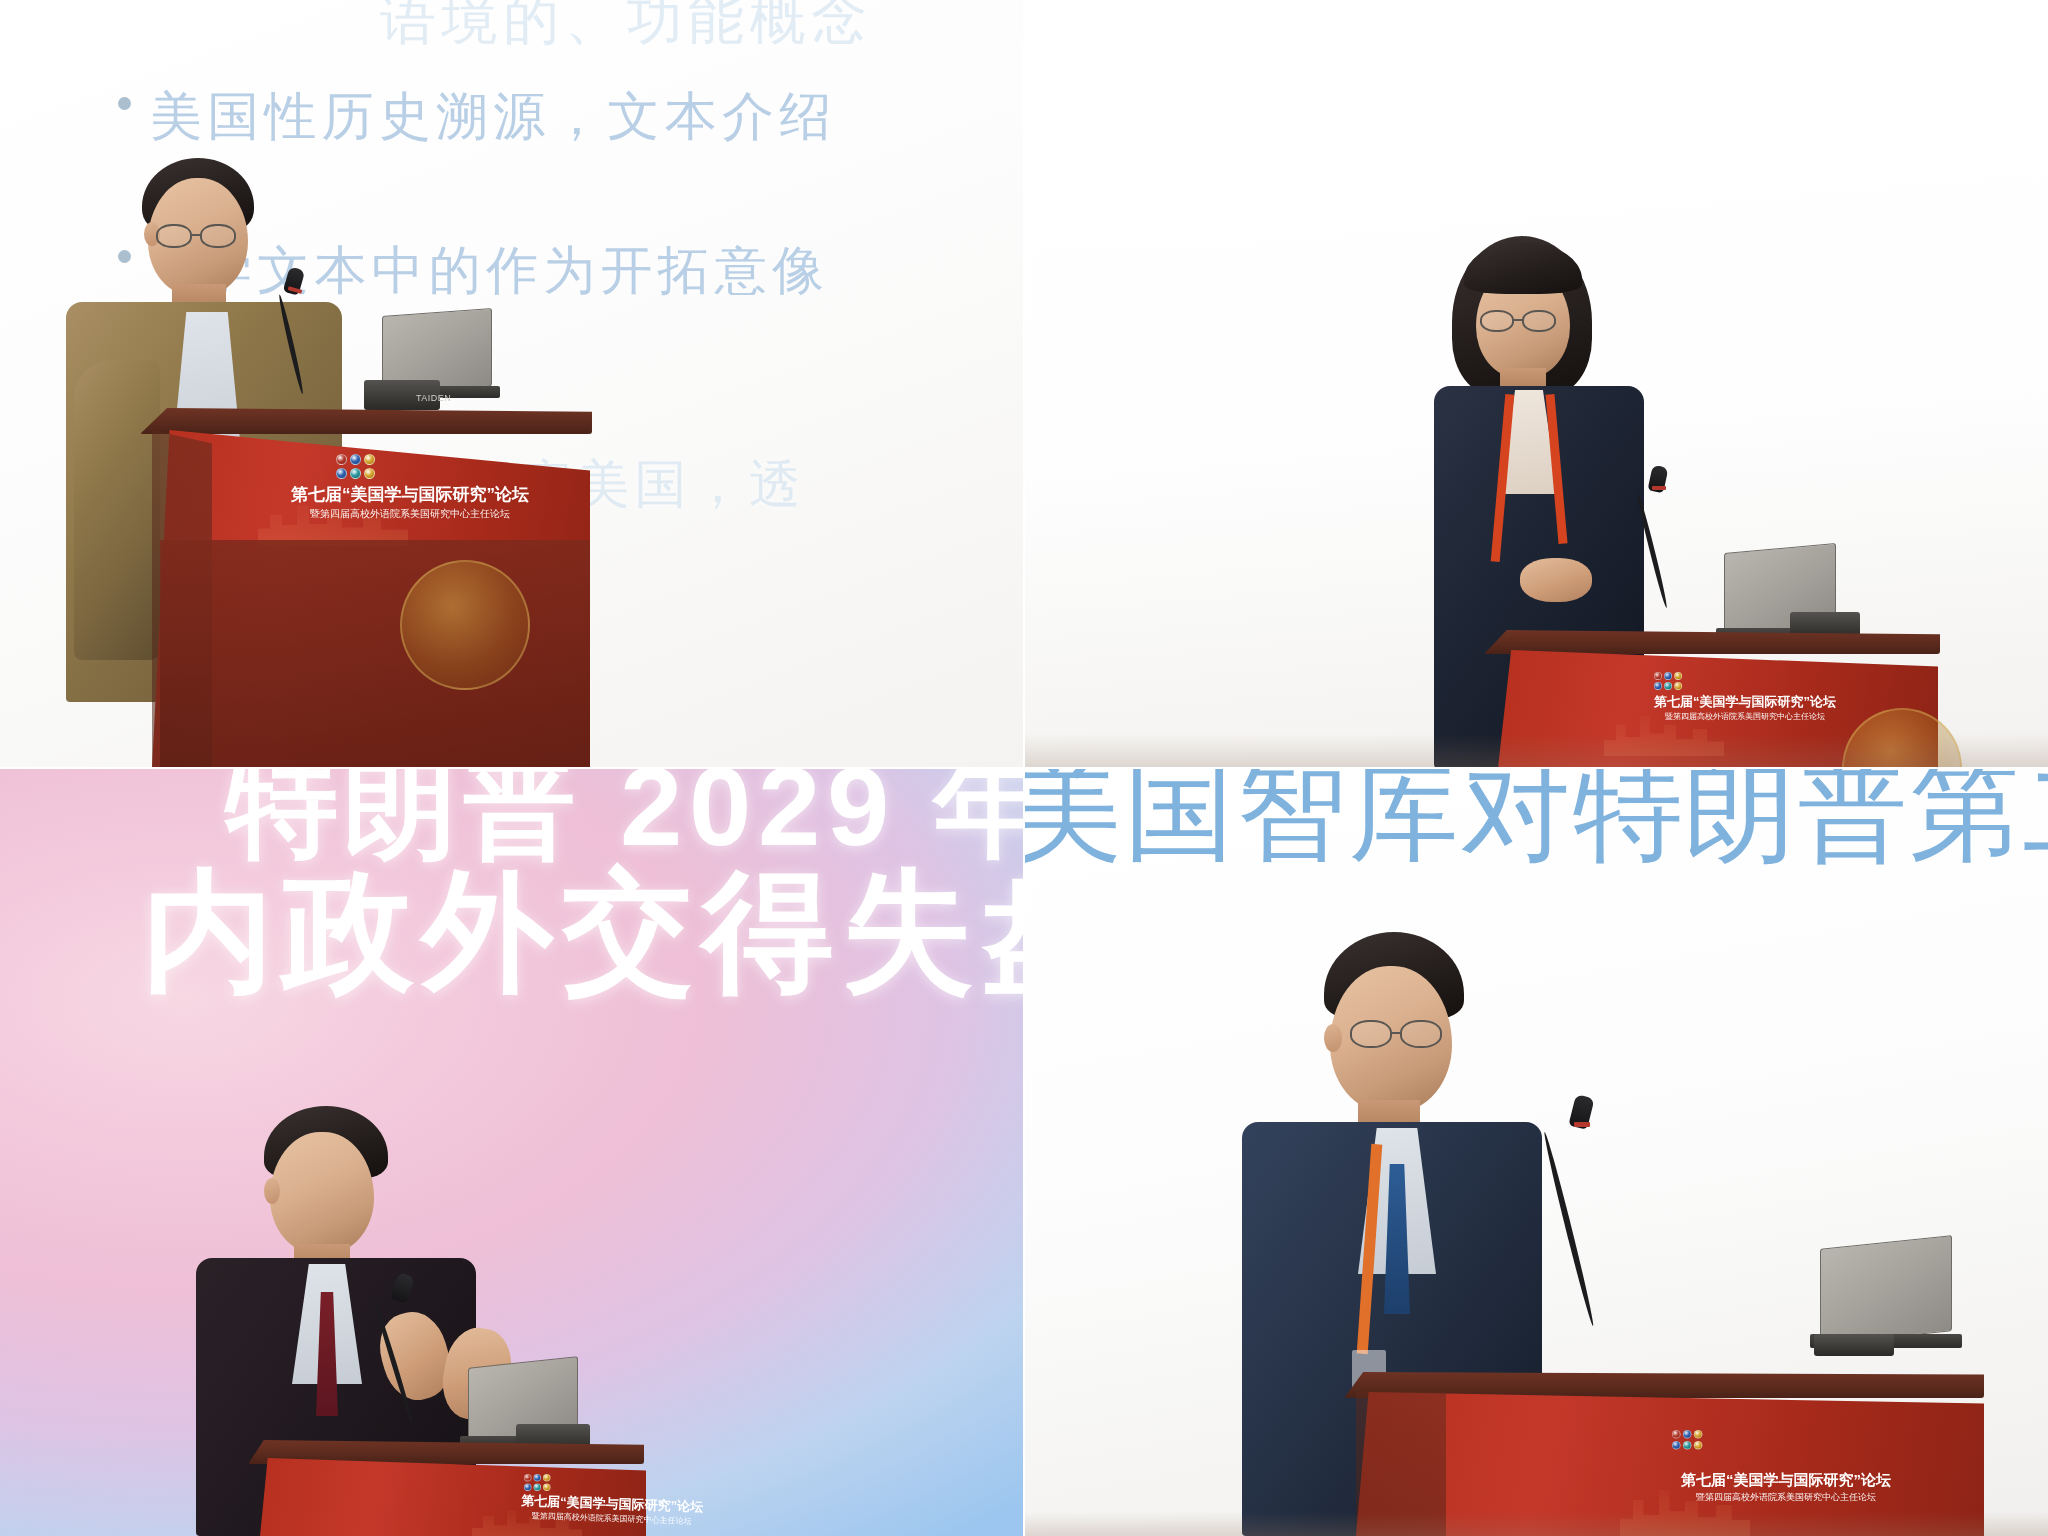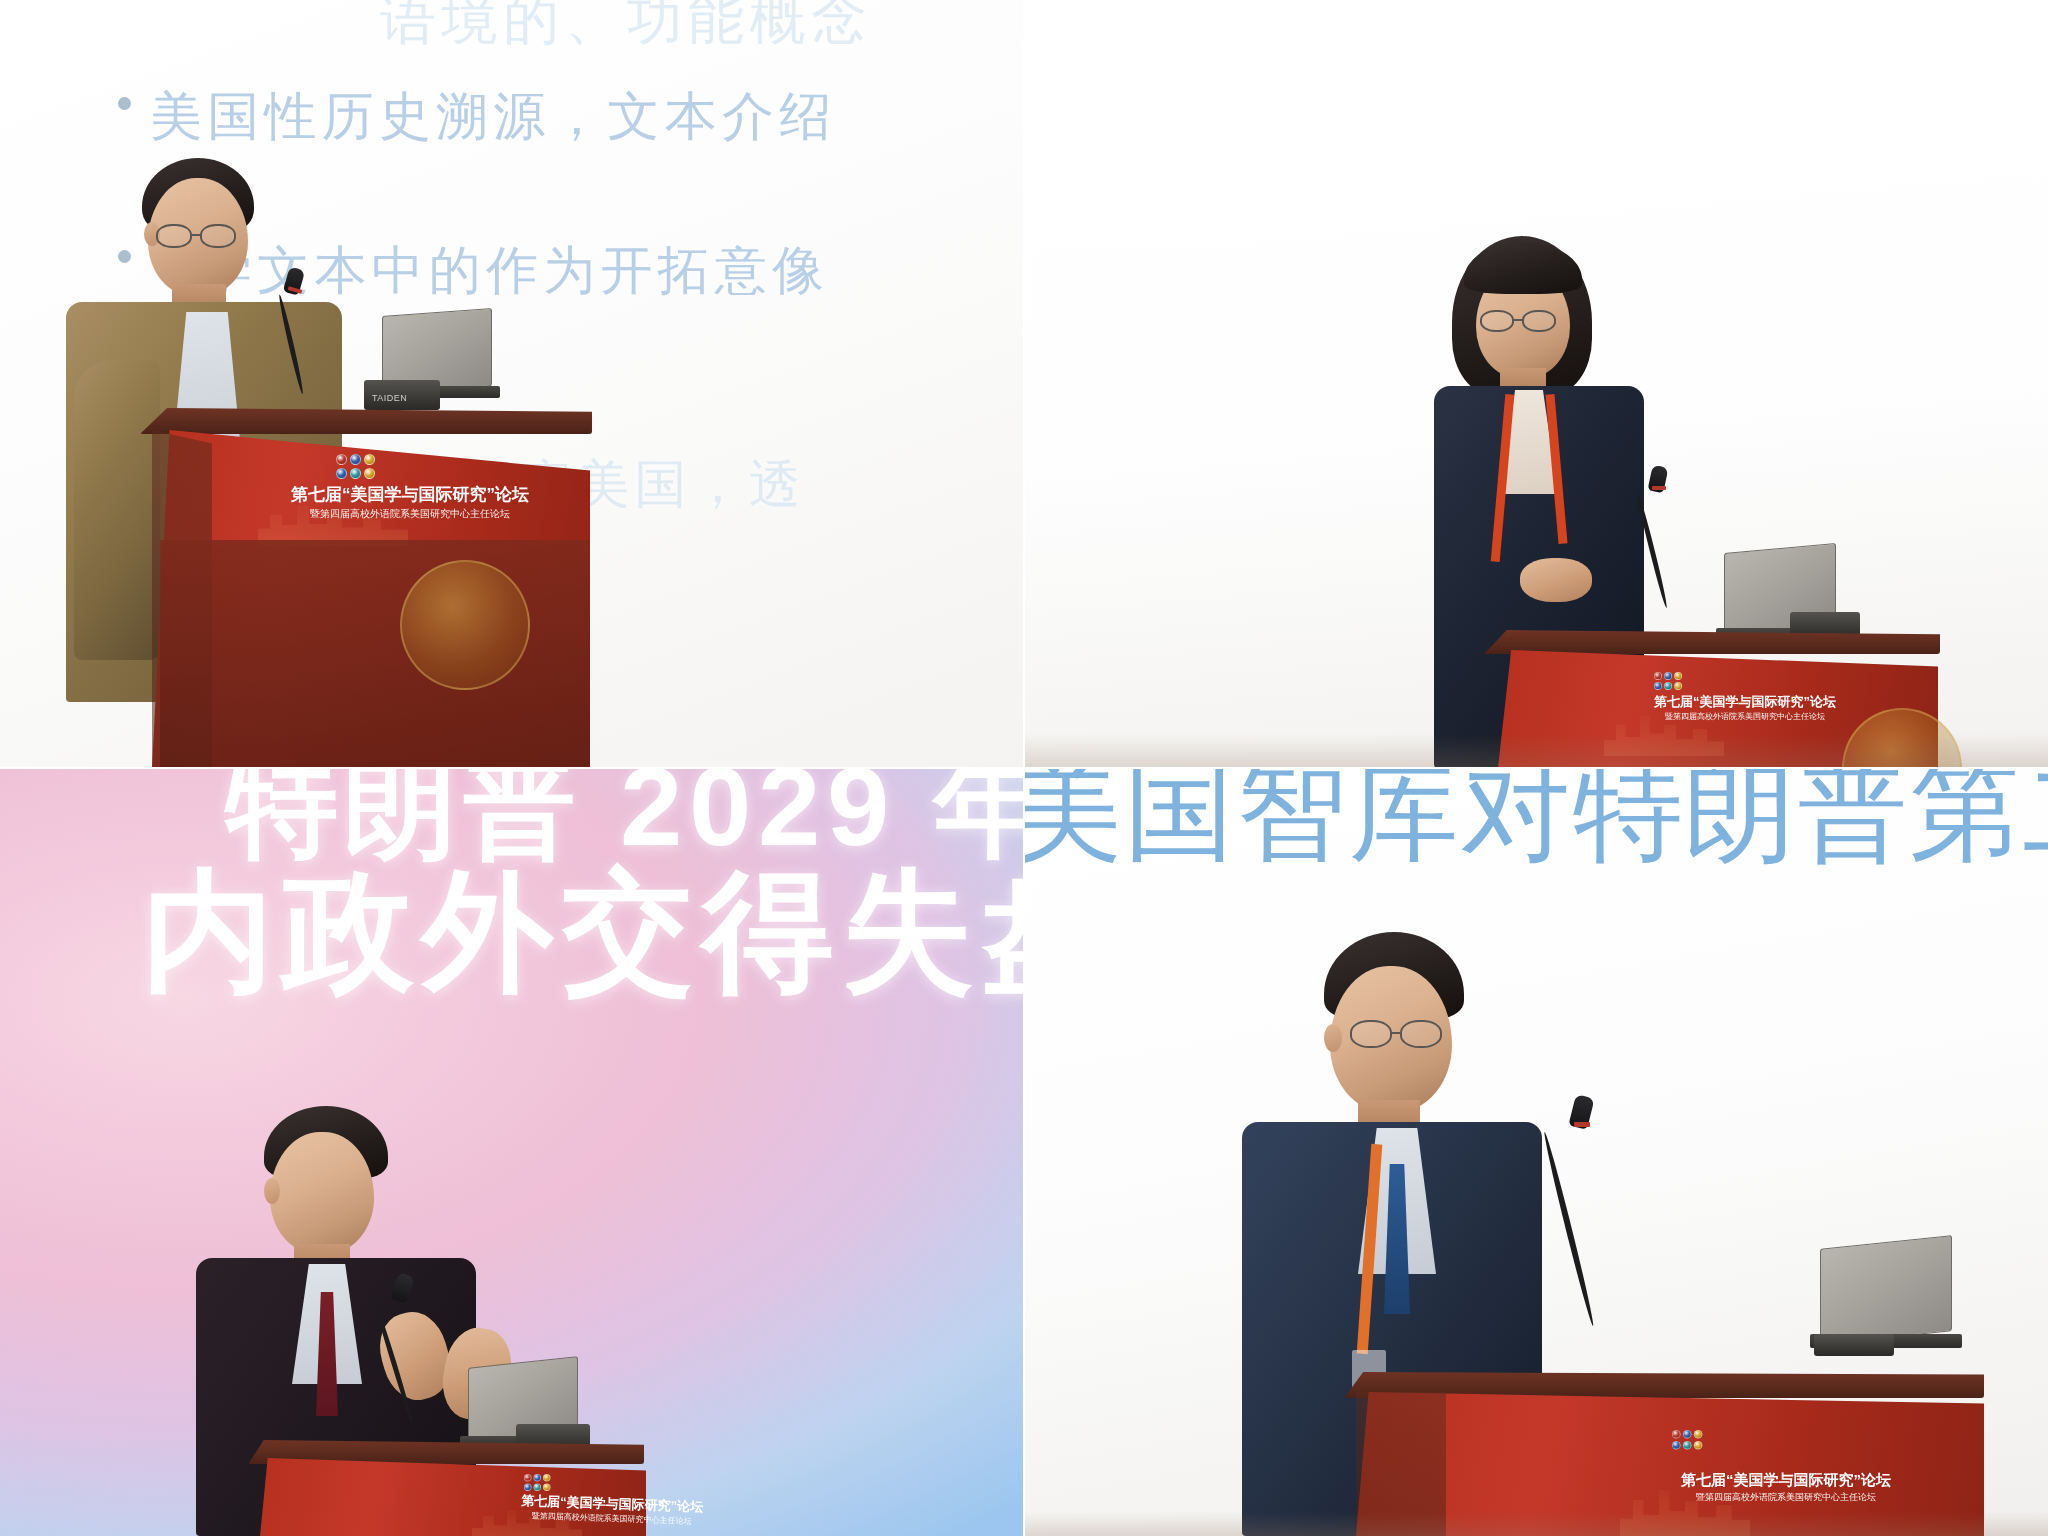--- a/index.html
+++ b/index.html
@@ -143,21 +143,21 @@
       <div class="hand" style="left:160px; top:458px; width:74px; height:42px; transform:rotate(-6deg);"></div>
     </div>
 
     <div class="laptop-screen" style="left:382px; top:312px; width:110px; height:78px; transform:skewY(-4deg);"></div>
     <div class="laptop-base" style="left:374px; top:386px; width:126px; height:12px;"></div>
 
     <div class="mic-head" style="left:286px; top:268px; width:16px; height:26px; transform:rotate(16deg);"></div>
     <div class="mic-ring" style="left:288px; top:288px; width:14px; height:4px; transform:rotate(16deg);"></div>
     <div class="mic-stem" style="left:300px; top:292px; width:5px; height:102px; transform:rotate(-13deg);"></div>
     <div class="mic-base" style="left:364px; top:380px; width:76px; height:30px;"></div>
-    <div class="mic-base-label" style="left:372px; top:393px;">TAIDEN</div>
+    <div class="mic-base-label" style="left:416px; top:393px;">TAIDEN</div>
 
     <div class="podium-top" style="left:140px; top:408px; width:452px; height:26px;
                 clip-path:polygon(6% 0,100% 14%,100% 100%,0 100%);"></div>
     <div class="podium-body" style="left:152px; top:430px; width:438px; height:338px;
                 clip-path:polygon(4% 0,100% 12%,100% 100%,0 100%);"></div>
     <div class="podium-side" style="left:152px; top:430px; width:60px; height:338px;
                 clip-path:polygon(0 0,100% 4%,100% 100%,0 100%); opacity:.55;"></div>
 
     <div class="logo-row" style="left:336px; top:454px;">
       <span class="logo-dot r"></span>

